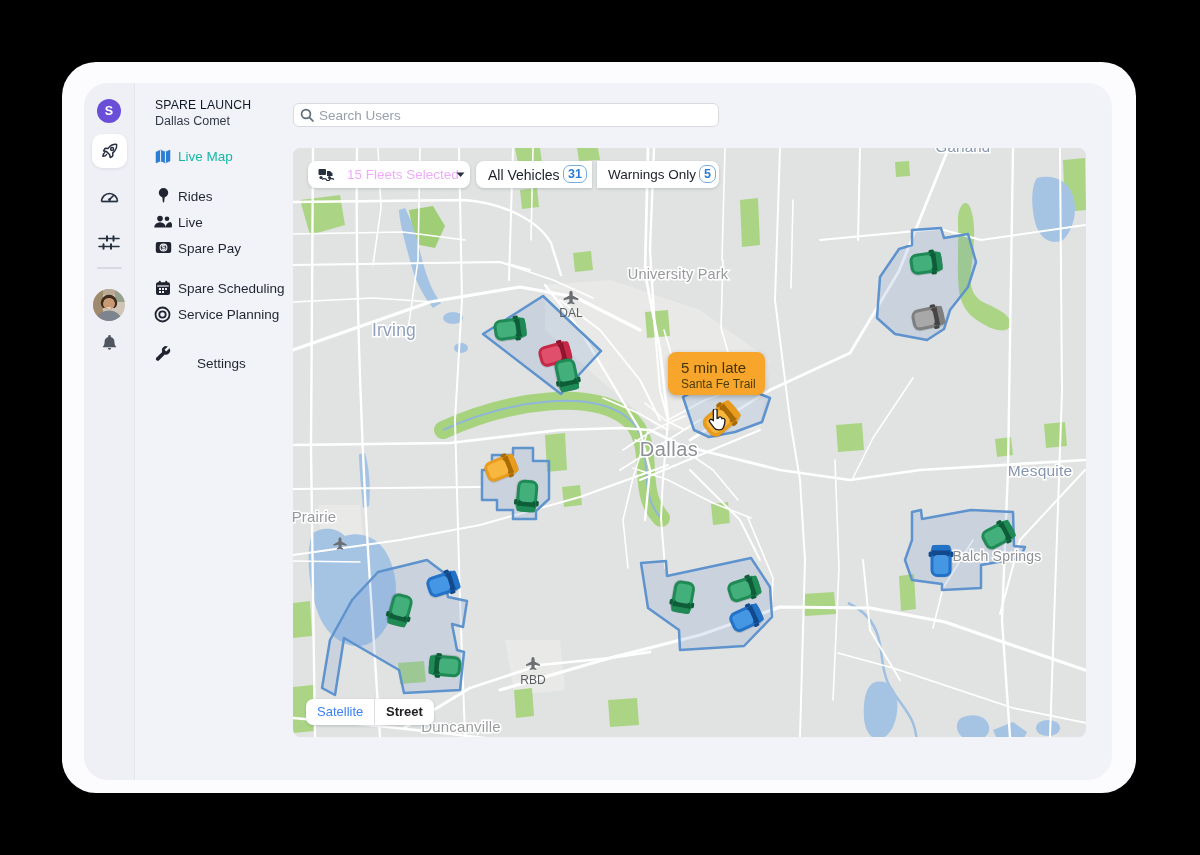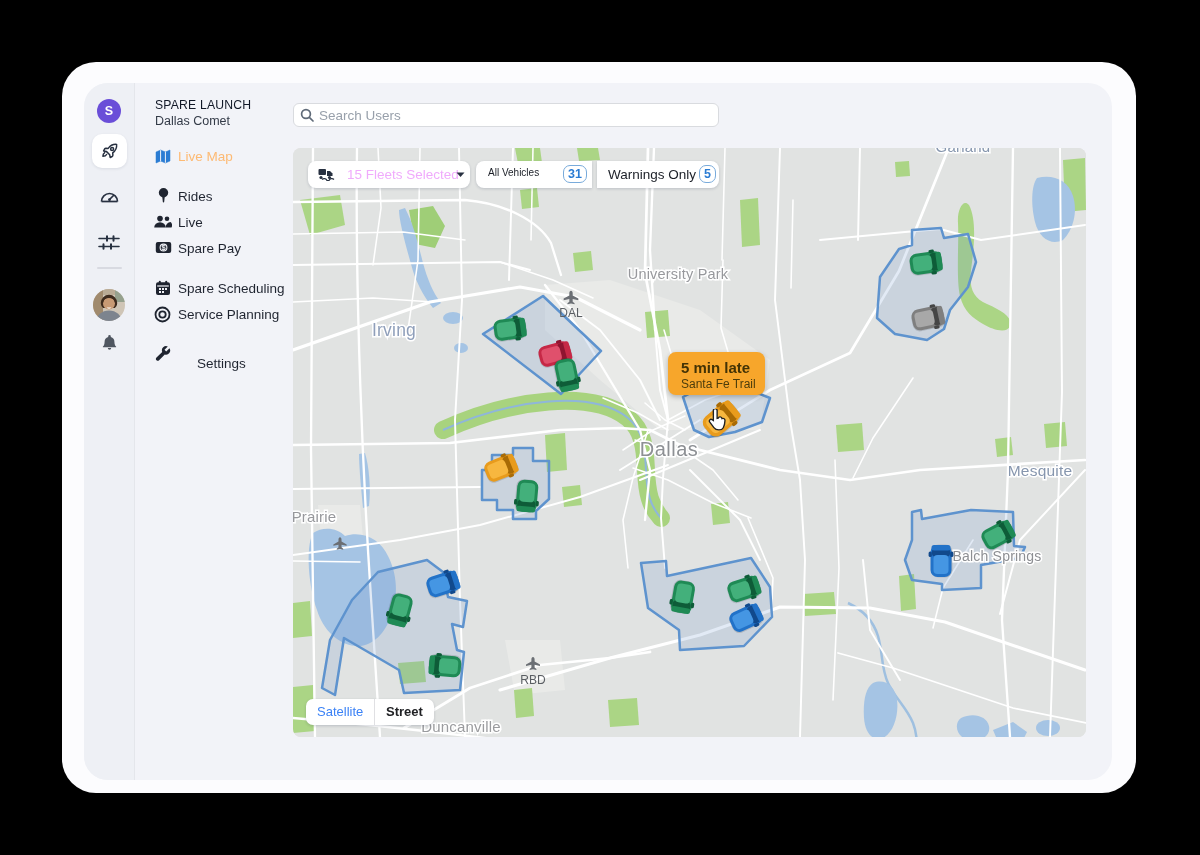--- a/index.html
+++ b/index.html
@@ -69,21 +69,21 @@
   <path d="M6.8,14 a1.7,1.7 0 0 0 3.4,0 Z" fill="#4f5660"></path>
 </svg>
 
 <div class="abs" style="left:155px;top:98px;font-size:12.2px;font-weight:normal;color:#111827;letter-spacing:0.2px;">SPARE LAUNCH</div>
 <div class="abs" style="left:155px;top:114px;font-size:12.5px;color:#333a47;">Dallas Comet</div>
 
 <svg class="abs" style="left:155px;top:149px" width="16" height="15" viewBox="0 0 16 15">
   <path d="M1,3 L5.6,1 L10.4,3 L15,1 V12 L10.4,14 L5.6,12 L1,14 Z M5.6,1 V12 M10.4,3 V14" fill="#2b7cd3" stroke="#2b7cd3" stroke-width="0.5"></path>
   <path d="M5.6,1.2 V12 M10.4,3 V13.8" stroke="#f2f3f8" stroke-width="1"></path>
 </svg>
-<div class="abs navtxt" style="left:178px;top:149px;color:#fdba74;">Live Map</div>
+<div class="abs navtxt" style="left:178px;top:149px;color:#14b8a6;">Live Map</div>
 
 <svg class="abs" style="left:157px;top:188px" width="13" height="16" viewBox="0 0 13 16">
   <circle cx="6.5" cy="4.8" r="4.7" fill="#1f2430"></circle>
   <path d="M5.3,9 h2.4 l-0.5,4.8 a0.7,0.7 0 0 1 -1.4,0 Z" fill="#1f2430"></path>
 </svg>
 <div class="abs navtxt" style="left:178px;top:189px;">Rides</div>
 
 <svg class="abs" style="left:153px;top:215px" width="19" height="14" viewBox="0 0 19 14">
   <g fill="#1f2430">
     <circle cx="7" cy="3.6" r="2.8"></circle>
@@ -413,28 +413,28 @@
       <circle cx="11.5" cy="9.5" r="1.6"></circle>
     <path d="M4,11.5 a3,3 0 0 1 5,1 h2 a3,3 0 0 1 5,-1" fill="none" stroke="#273040" stroke-width="1.2"></path>
   </g>
 </svg>
 <div class="abs" style="left:341px;top:167px;font-size:13.5px;color:#f0abfc;margin-left:6px;">15 Fleets Selected</div>
 <svg class="abs" style="left:456px;top:172px" width="9" height="6" viewBox="0 0 9 6">
     <path d="M0.5,0.5 L4.5,5 L8.5,0.5 Z" fill="#273040"></path>
   </svg>
 
 <div class="abs pill" style="left:476px;top:161px;width:116px;height:27px;border-radius:8px 0 0 8px;"></div>
-<div class="abs" style="left:488px;top:167px;font-size:10px;color:#1b1f27;">All Vehicles</div>
+<div class="abs" style="left:488px;top:167px;font-size:14px;color:#1b1f27;">All Vehicles</div>
 <div class="abs badge" style="left:563px;top:165px;">31</div>
 <div class="abs pill" style="left:597px;top:161px;width:122px;height:27px;border-radius:0 8px 8px 0;"></div>
 <div class="abs" style="left:608px;top:167px;font-size:13.5px;color:#1b1f27;">Warnings Only</div>
 <div class="abs badge" style="left:699px;top:165px;">5</div>
 
 <div class="abs tooltip"></div>
-<div class="abs" style="left:681px;top:359px;font-size:15px;font-weight:bold;color:#433305;">5 min late</div>
+<div class="abs" style="left:681px;top:359px;font-size:15px;font-weight:normal;color:#433305;">5 min late</div>
 <div class="abs" style="left:681px;top:377px;font-size:12px;color:#4c3d0c;">Santa Fe Trail</div>
 
 <svg class="abs" style="left:706px;top:409px" width="21" height="23" viewBox="0 0 20 22">
   <path d="M7,1.5 a1.8,1.8 0 0 1 3.6,0 V9 l1,-0.2 c0.5,-1.8 3.4,-1.5 3.6,0.3 c1.8,-0.6 3,0.4 2.9,2 c-0.1,2.2 -0.6,5 -1.6,6.8 c-0.8,1.4 -2,2.1 -4.2,2.1 c-2.6,0 -3.6,-0.6 -4.8,-2.2 L3.6,12.6 c-1.3,-1.7 0.6,-3.4 2.2,-2.4 L7,11 Z" fill="#fff" stroke="#222" stroke-width="1.3"></path>
 </svg>
 
 <div class="abs" style="left:306px;top:699px;width:128px;height:26px;background:#fff;border-radius:7px;box-shadow:0 1px 3px rgba(30,40,70,0.2);"></div>
 <div class="abs" style="left:374px;top:699px;width:1px;height:26px;background:#e0e0e3;"></div>
 <div class="abs" style="left:317px;top:704px;font-size:13px;font-weight:500;color:#3b82f6;text-align:center;">Satellite</div>
 <div class="abs" style="left:386px;top:704px;font-size:13px;font-weight:700;color:#202124;">Street</div>

